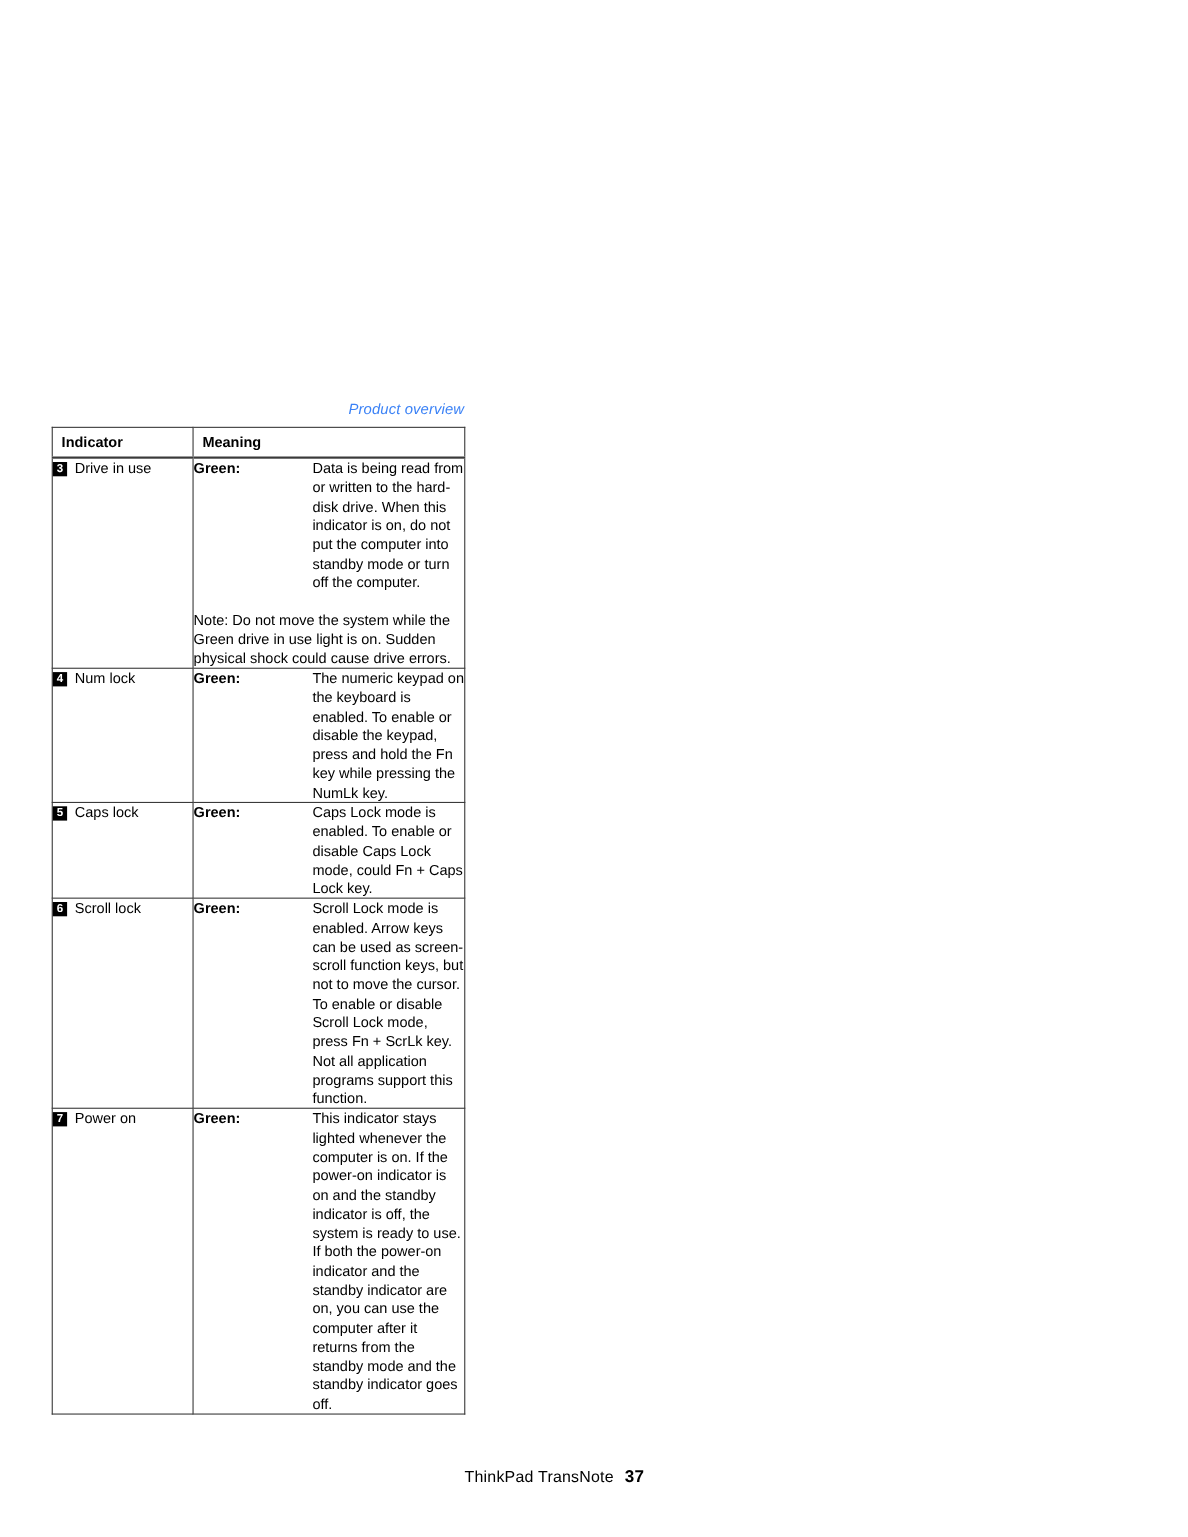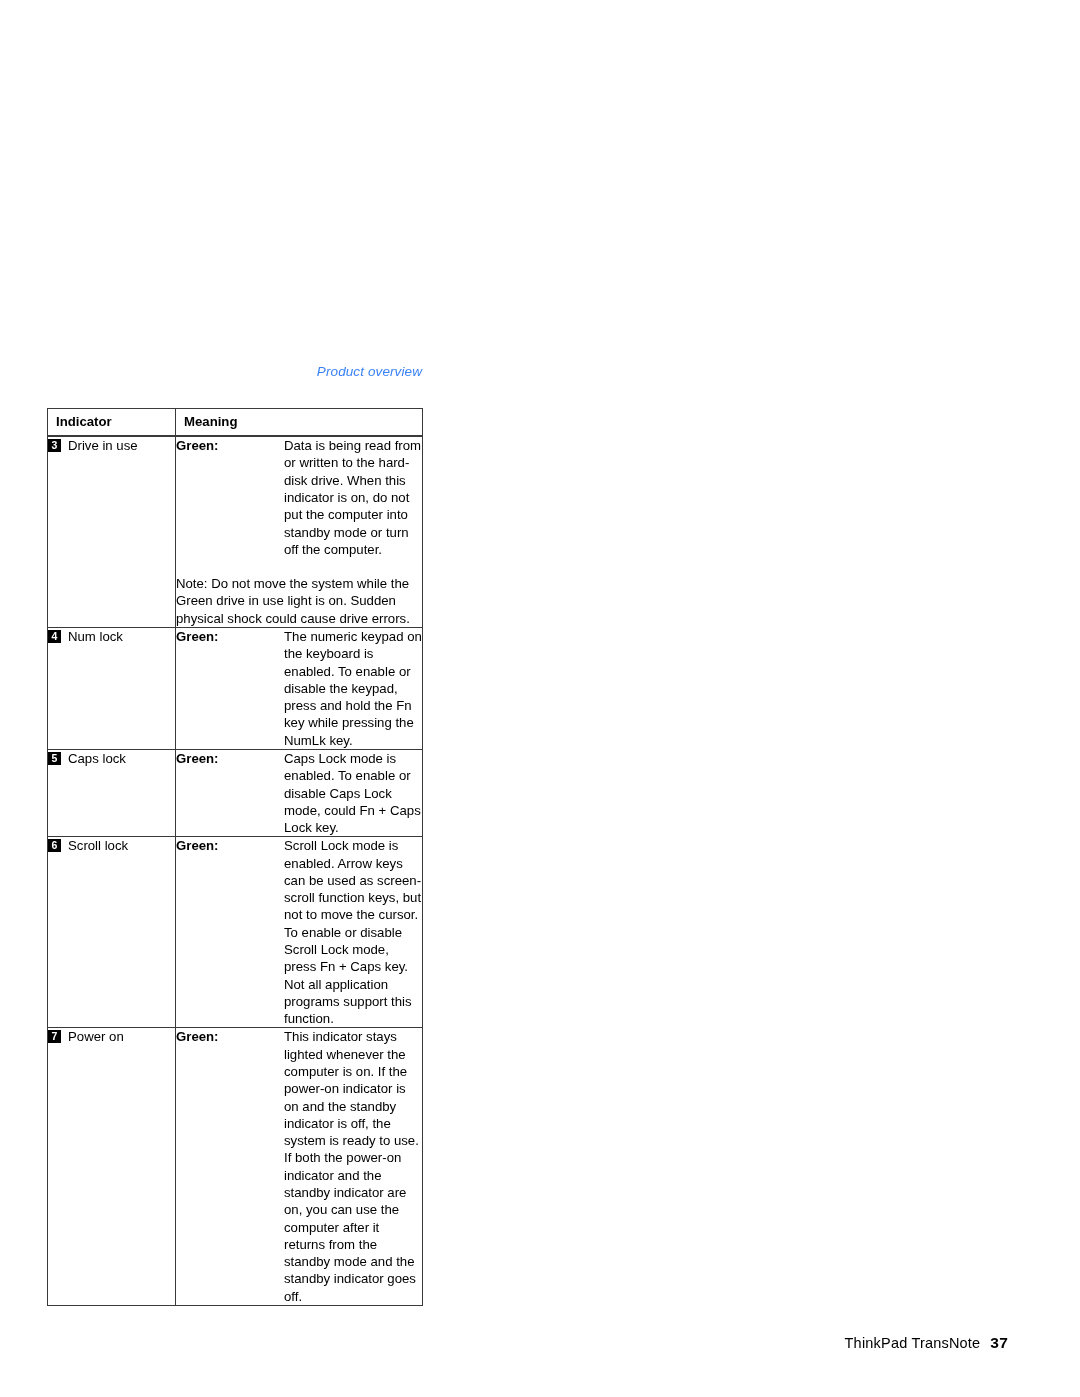--- a/index.html
+++ b/index.html
@@ -31,21 +31,21 @@
     font-style: italic;
     font-size: 13.5px;
     letter-spacing: 0.1px;
     color: #3b82f6;
   }
 
   
   .ind-table {
     position: absolute;
     left: 47px;
-    top: 408px;
+    top: 388px;
     width: 375px;
     border-collapse: collapse;
     table-layout: fixed;
   }
   .ind-table td, .ind-table th {
     border: 1.3px solid #3a3a3a;
     padding: 0;
     vertical-align: top;
     text-align: left;
   }
@@ -120,21 +120,21 @@
   tr.r-caps  .cell-mean, tr.r-caps  .cell-ind { height: 70px;  }
   tr.r-scr   .cell-mean, tr.r-scr   .cell-ind { height: 133px; }
   tr.r-pow   .cell-mean, tr.r-pow   .cell-ind { height: 185px; }
 
   
   .footer {
     position: absolute;
     left: 0;
     top: 1334px;
     width: 1008px;
-    text-align: right;
+    text-align: center;
     font-size: 14.5px;
     letter-spacing: 0.2px;
   }
   .footer .book { font-weight: normal; }
   .footer .pageno {
     font-weight: bold;
     font-size: 15.5px;
     margin-left: 10px;
   }
 </style>
@@ -197,21 +197,21 @@
         </td>
       </tr>
 
       <tr class="r-scr">
         <td class="cell-ind">
           <span class="badge">6</span><span class="ind-label">Scroll lock</span>
         </td>
         <td class="cell-mean">
           <div class="meaning-row">
             <span class="meaning-key">Green:</span>
-            <span class="meaning-desc"><span>Scroll Lock mode is enabled. Arrow keys can be used as screen-scroll function keys, but not to move the cursor. To enable or disable Scroll Lock mode, press </span><b>Fn</b><span> + </span><b>Caps</b><span> key. Not all application programs support this function.</span></span>
+            <span class="meaning-desc"><span>Scroll Lock mode is enabled. Arrow keys can be used as screen-scroll function keys, but not to move the cursor. To enable or disable Scroll Lock mode, press </span><b>Fn</b><span> + </span><b>ScrLk</b><span> key. Not all application programs support this function.</span></span>
           </div>
         </td>
       </tr>
 
       <tr class="r-pow">
         <td class="cell-ind">
           <span class="badge">7</span><span class="ind-label">Power on</span>
         </td>
         <td class="cell-mean">
           <div class="meaning-row">

